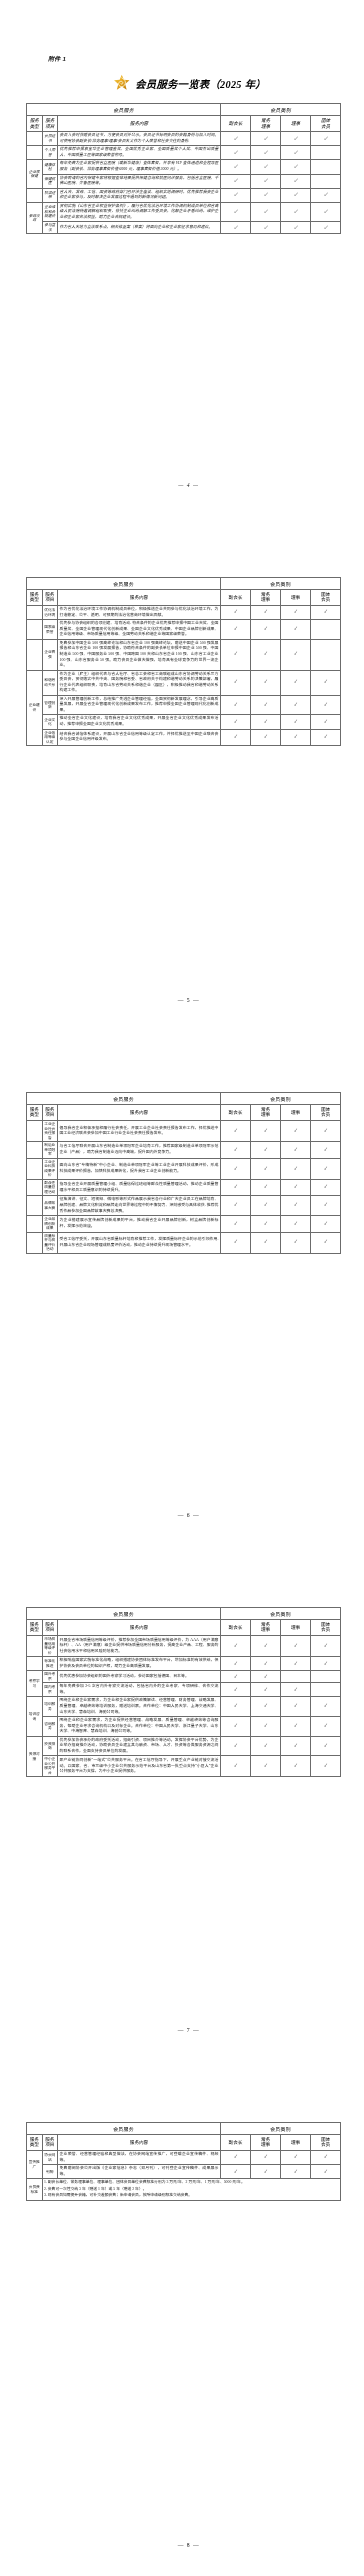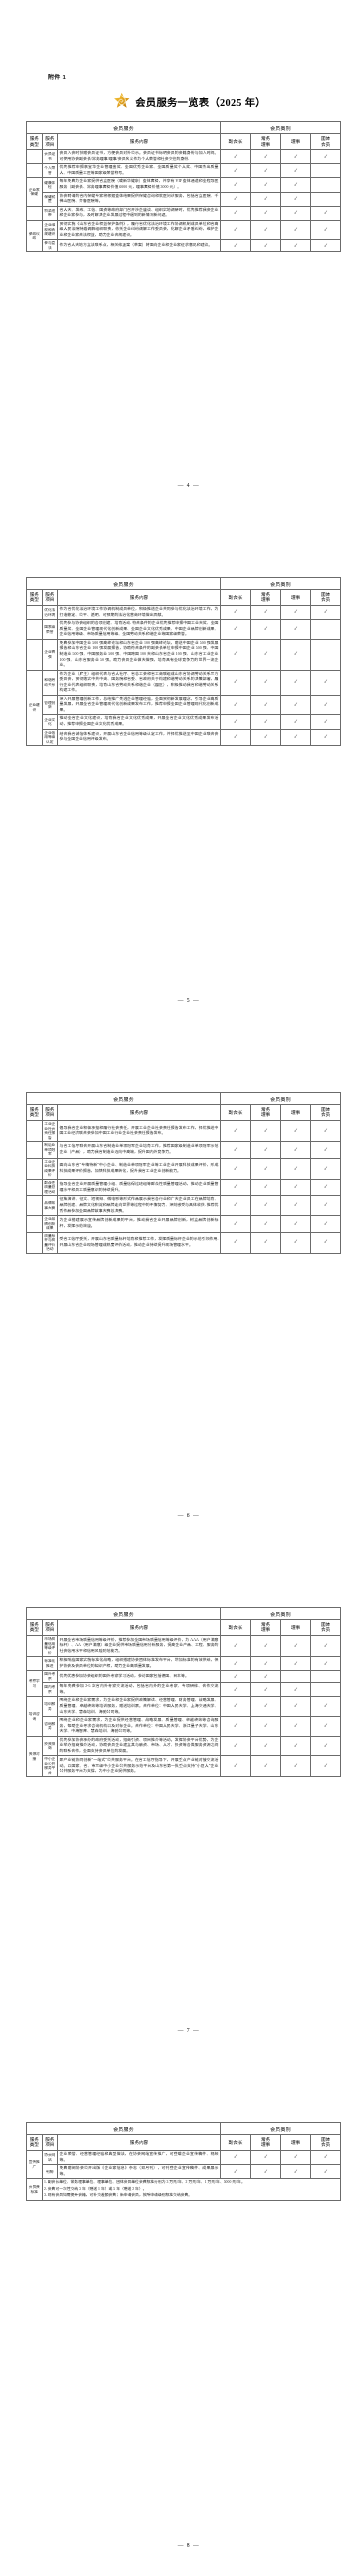--- a/index.html
+++ b/index.html
@@ -20,21 +20,21 @@
     position: relative;
   }
   .page {
     width: 364px;
     height: 515px;
     position: relative;
     box-sizing: border-box;
     padding: 0 26px;
     overflow: hidden;
   }
-  .page-1 { padding-top: 72px; }
+  .page-1 { padding-top: 54px; font-style: italic; }
   .page-n { padding-top: 62px; }
 
   .attachment-label {
     font-family: "Liberation Sans", "DejaVu Sans", sans-serif;
     font-size: 6px;
     font-weight: bold;
     letter-spacing: 0.3px;
     margin: 0 0 11.3px 22px;
     color: #111;
   }

